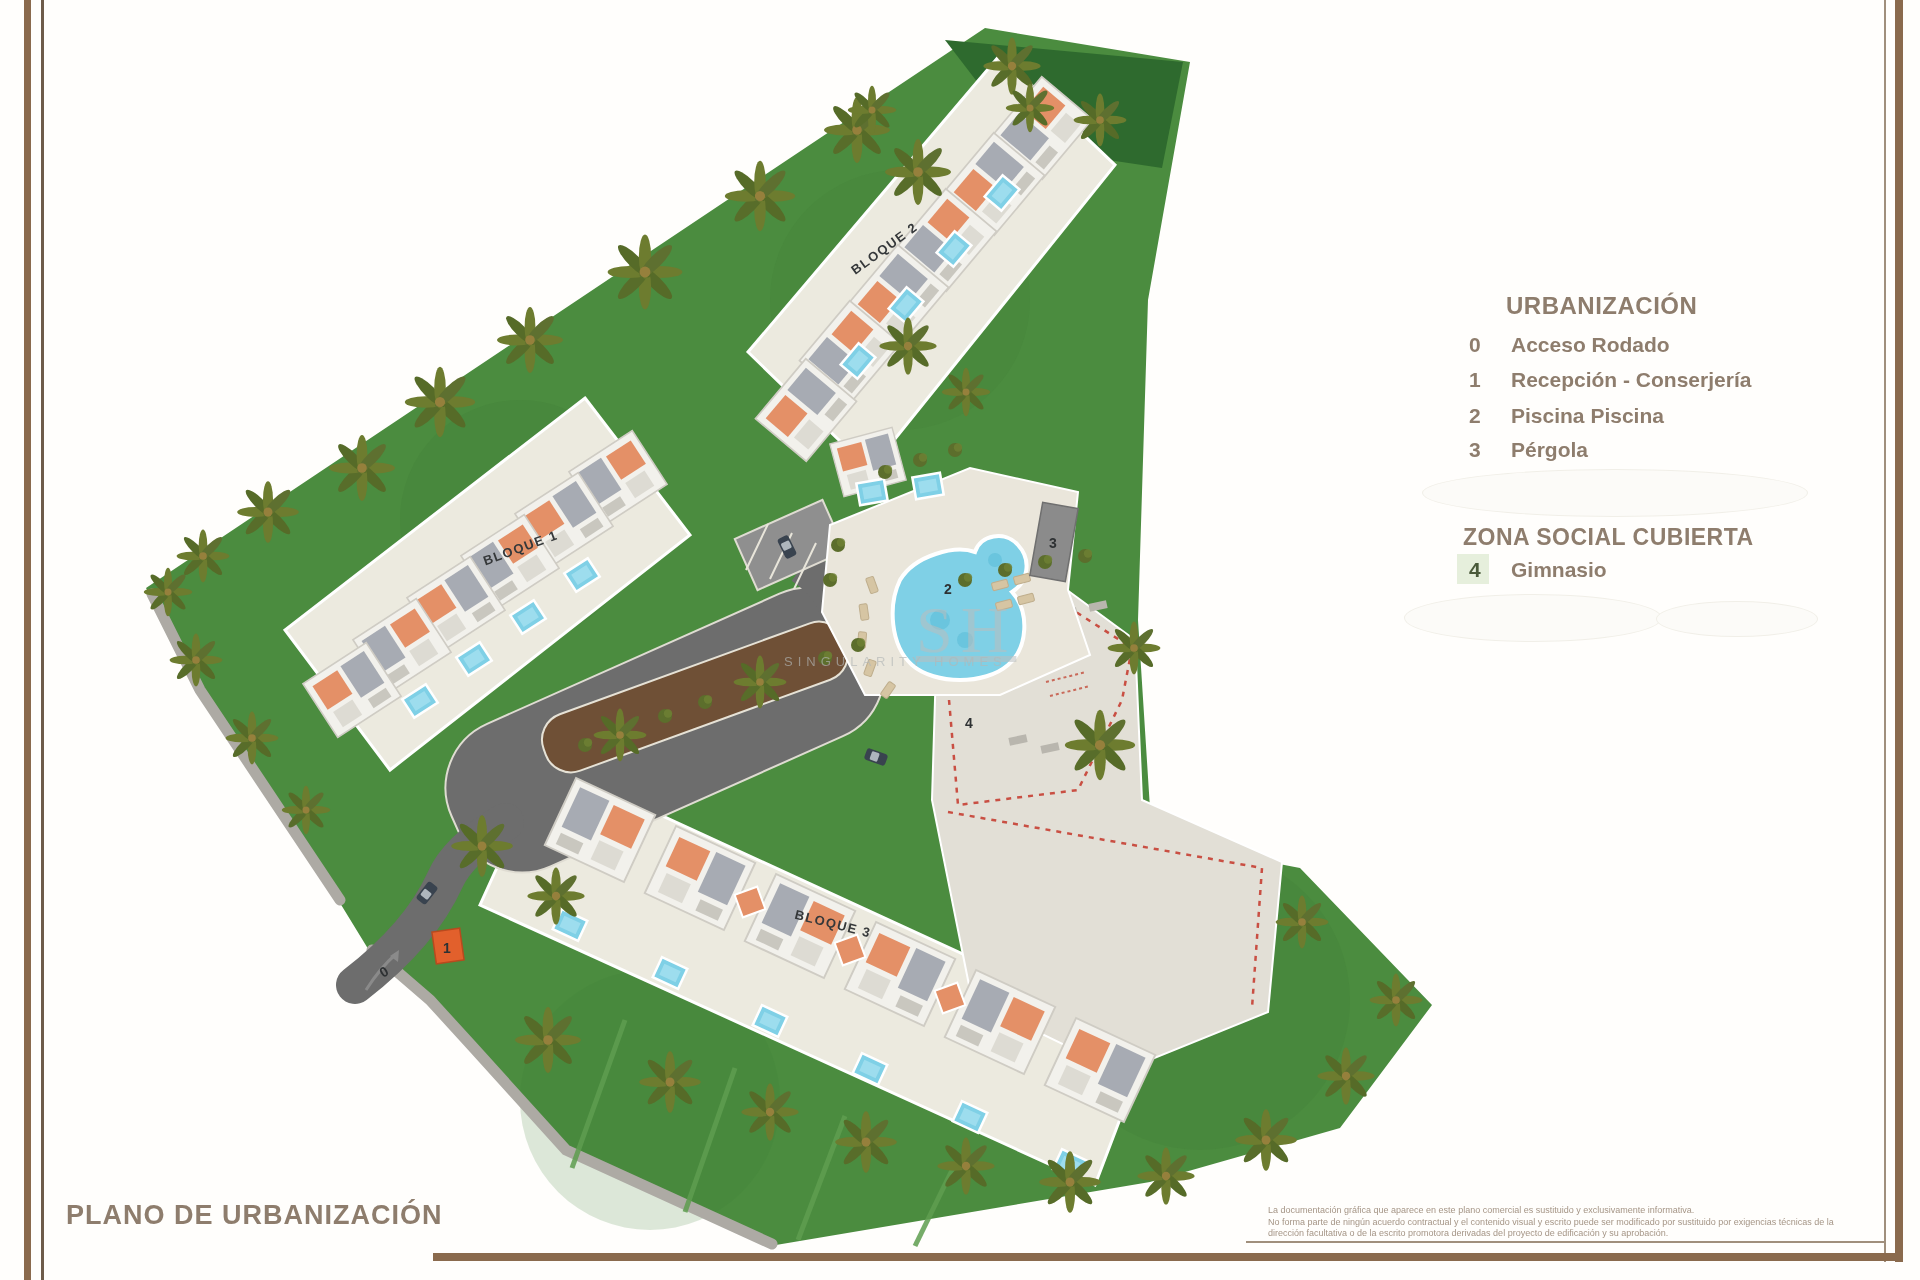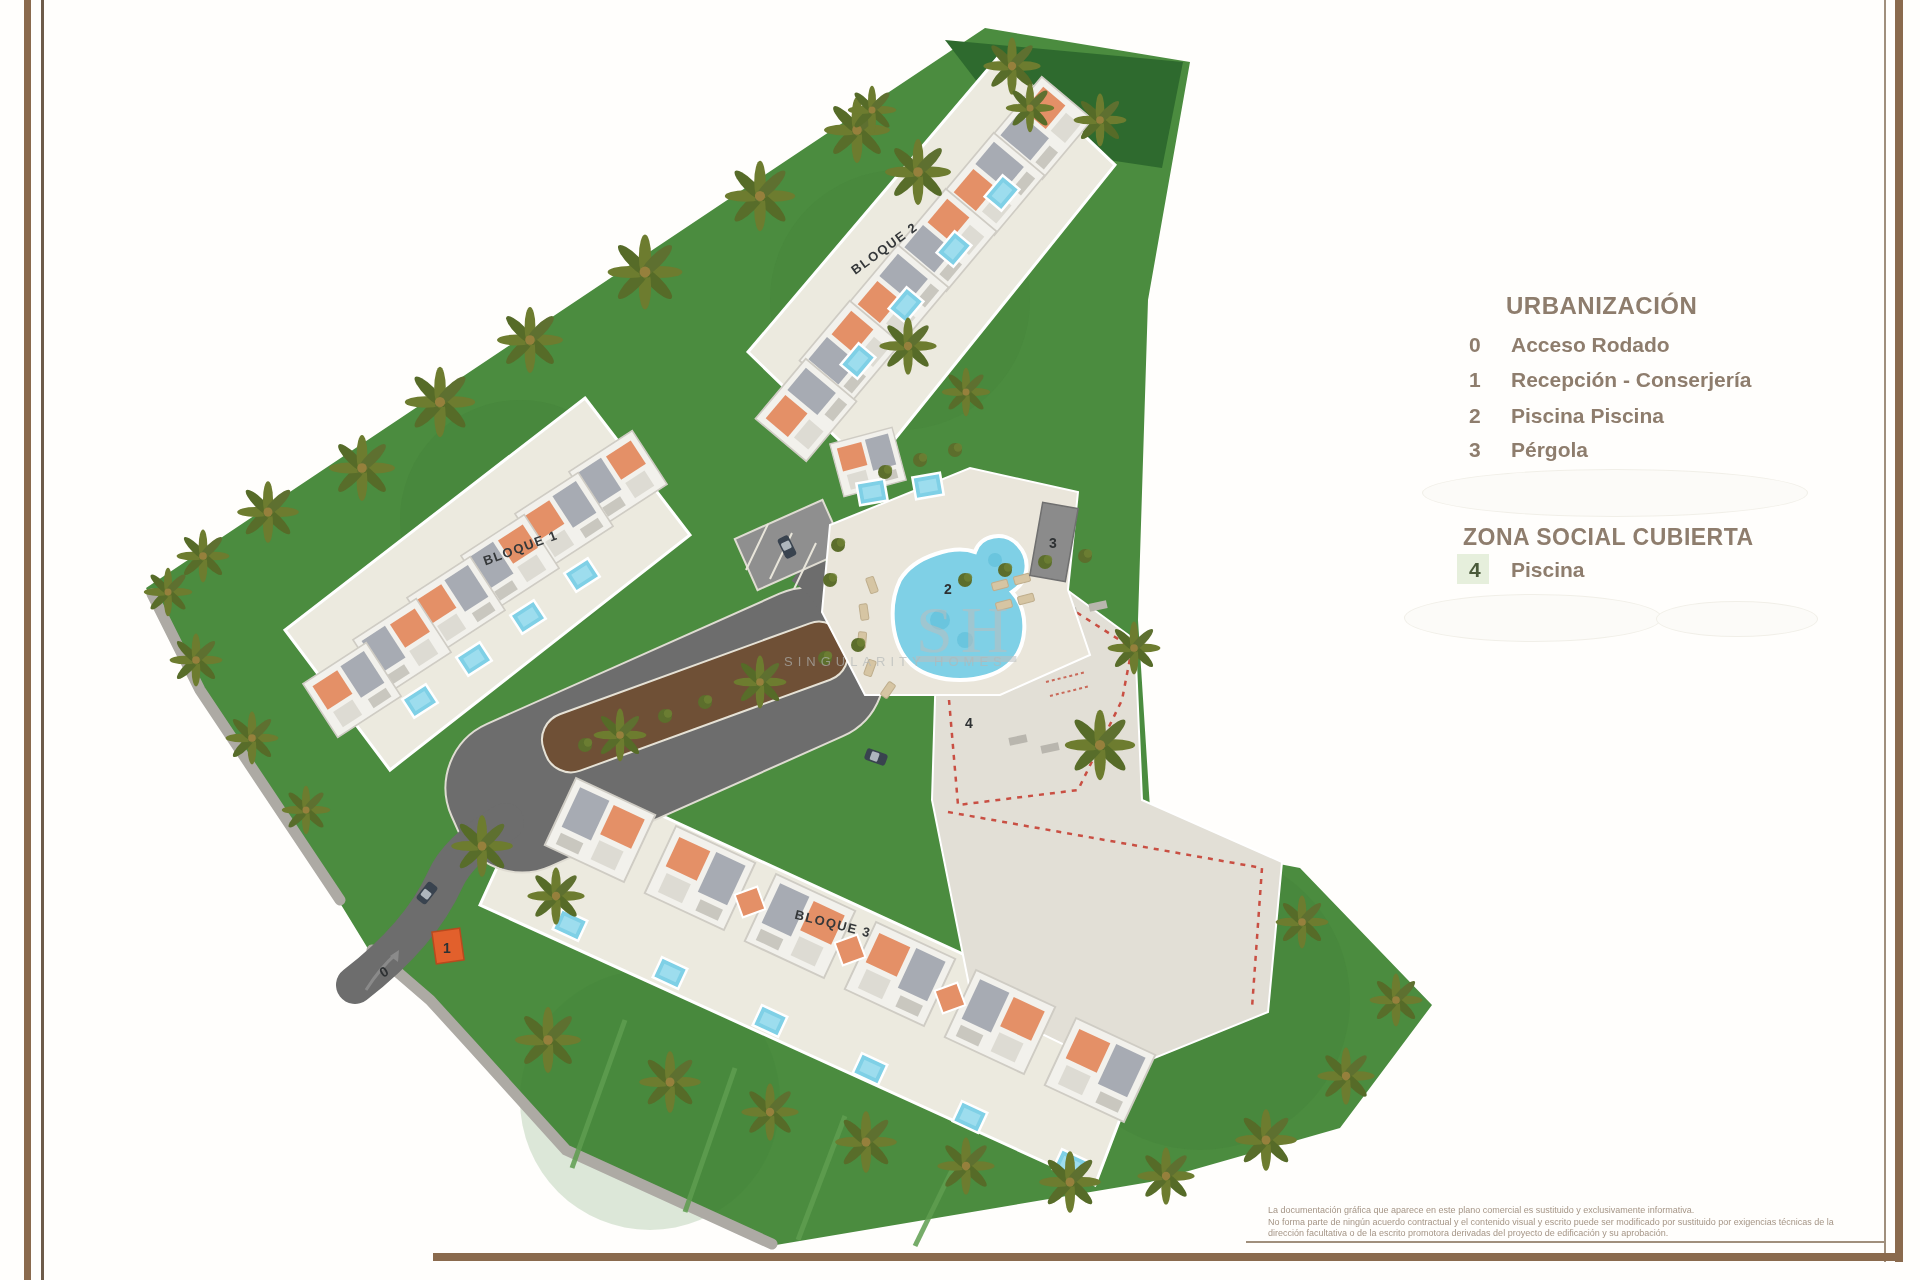--- a/index.html
+++ b/index.html
@@ -323,24 +323,25 @@
     </div>
     <div class="legend-row" style="top:146px;">
       <span class="legend-num">3</span>
       <span class="legend-label">Pérgola</span>
     </div>
 
     <div class="legend2-title" style="top:232px;">ZONA SOCIAL CUBIERTA</div>
     <div class="num-highlight" style="top:262px;"></div>
     <div class="legend-row" style="top:266px;">
       <span class="legend-num" style="color:#4a5a3a;">4</span>
-      <span class="legend-label">Piscina</span>
+      <span class="legend-label">Gimnasio</span>
     </div>
   </div>
 
+  <div class="plan-title">PLANO DE URBANIZACIÓN</div>
 
   <div class="disclaimer">
     <div>La documentación gráfica que aparece en este plano comercial es sustituido y exclusivamente informativa.</div>
     <div>No forma parte de ningún acuerdo contractual y el contenido visual y escrito puede ser modificado por sustituido por exigencias técnicas de la</div>
     <div>dirección facultativa o de la escrito promotora derivadas del proyecto de edificación y su aprobación.</div>
   </div>
 
   <div class="vline frame-left-thick"></div>
   <div class="vline frame-left-thin"></div>
   <div class="vline frame-right-thin"></div>

